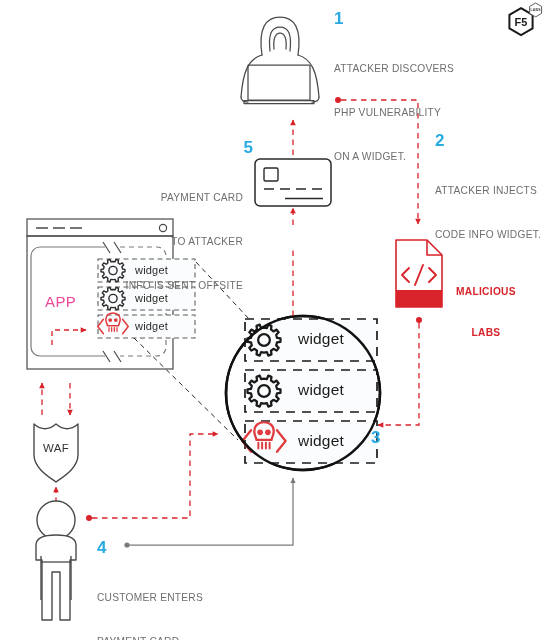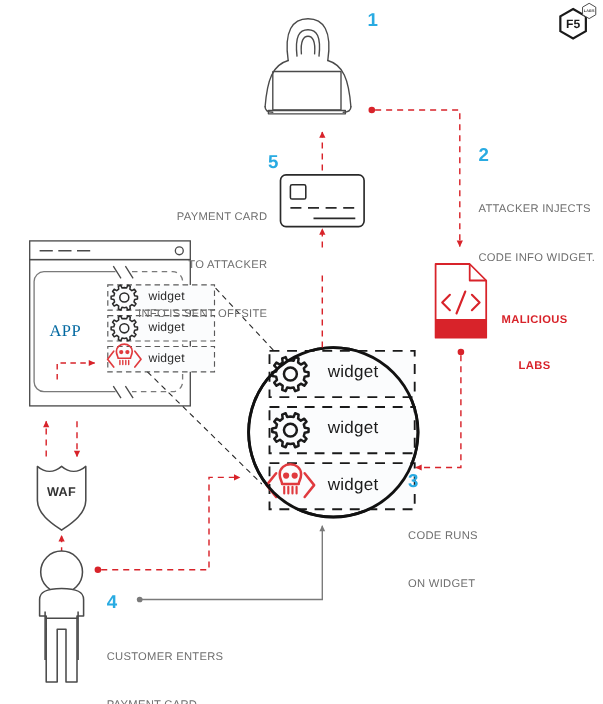--- a/index.html
+++ b/index.html
@@ -47,30 +47,28 @@
   }
   .step-body.right-align { text-align: right; }
   .mal-label {
     color: #d8232a;
     font-size: 10.2px;
     font-weight: bold;
     line-height: 13.5px;
     letter-spacing: 0.3px;
   }
   .app-label {
-    color: #0369a1;
+    color: #ec4899;
     font-size: 15px;
     letter-spacing: 0.4px;
-    font-family: Liberation Serif, serif;
   }
   .waf-label {
     color: #333333;
     font-size: 11.5px;
     letter-spacing: 0.3px;
-    font-weight: bold;
   }
   .widget-label {
     color: #2a2a2a;
     font-size: 11px;
     letter-spacing: 0.2px;
   }
   .widget-label-big {
     color: #1a1a1a;
     font-size: 15.5px;
     letter-spacing: 0.2px;
@@ -302,37 +300,38 @@
     <g fill="#ffffff" stroke="#4a4a4a" stroke-width="1.4" stroke-linejoin="round">
       <circle cx="56" cy="520" r="19"></circle>
       <path d="M36,545 C36,538 42,535 56,535 C70,535 76,538 76,545
                L76,560 L70,560 L70,620 L60,620 L60,572 L52,572 L52,620 L42,620 L42,560 L36,560 Z"></path>
       <path d="M41,556 L41,600 M71,556 L71,600" fill="none"></path>
       <path d="M41,562 L71,562" fill="none" stroke-width="1.3"></path>
     </g>
   </svg>
 
   <div class="txt step-num" style="left:334px; top:9px;">1</div>
+  <div class="txt step-body" style="left:334px; top:33px;">
+    <div>ATTACKER DISCOVERS</div>
+    <div>PHP VULNERABILITY</div>
+    <div>ON A WIDGET.</div>
+  </div>
 
   <div class="txt step-num" style="left:435px; top:131px;">2</div>
   <div class="txt step-body" style="left:435px; top:155px;">
     <div>ATTACKER INJECTS</div>
     <div>CODE INFO WIDGET.</div>
   </div>
 
   <div class="txt mal-label" style="left:456px; top:258px;text-align:center;">
     <div>MALICIOUS</div>
     <div>LABS</div>
   </div>
 
   <div class="txt step-num" style="left:371px; top:428px;">3</div>
-  <div class="txt step-body" style="left:371px; top:452px;">
-    <div>CODE RUNS</div>
-    <div>ON WIDGET</div>
-  </div>
 
   <div class="txt step-num" style="left:97px; top:538px;">4</div>
   <div class="txt step-body" style="left:97px; top:562px;">
     <div>CUSTOMER ENTERS</div>
     <div>PAYMENT CARD</div>
     
   </div>
 
   <div class="txt step-num" style="left:205px; top:138px; width:48px; text-align:right;">5</div>
   <div class="txt step-body right-align" style="left:113px; top:162px; width:130px;">

